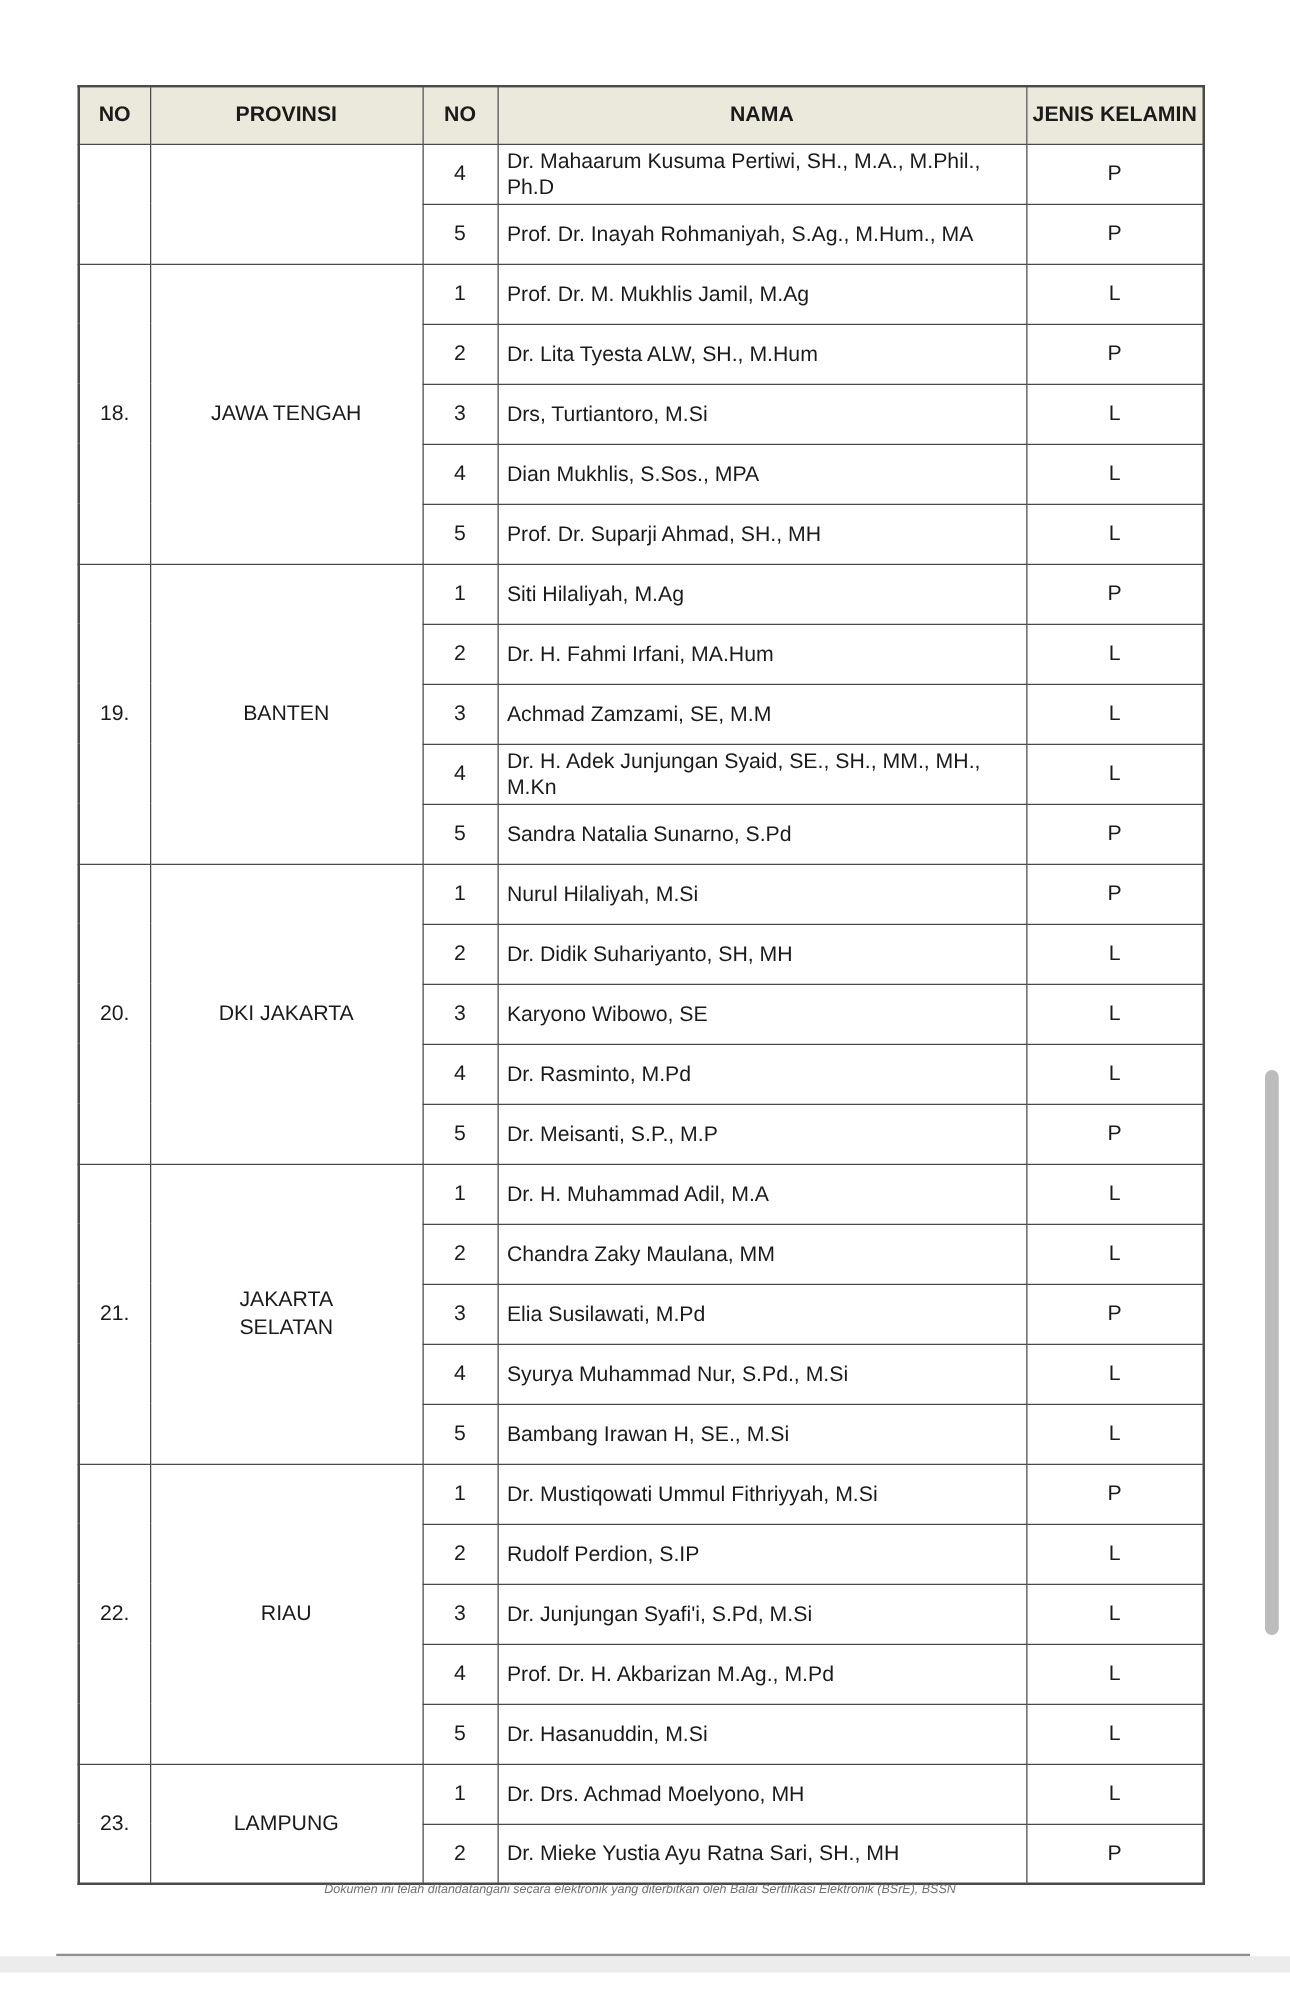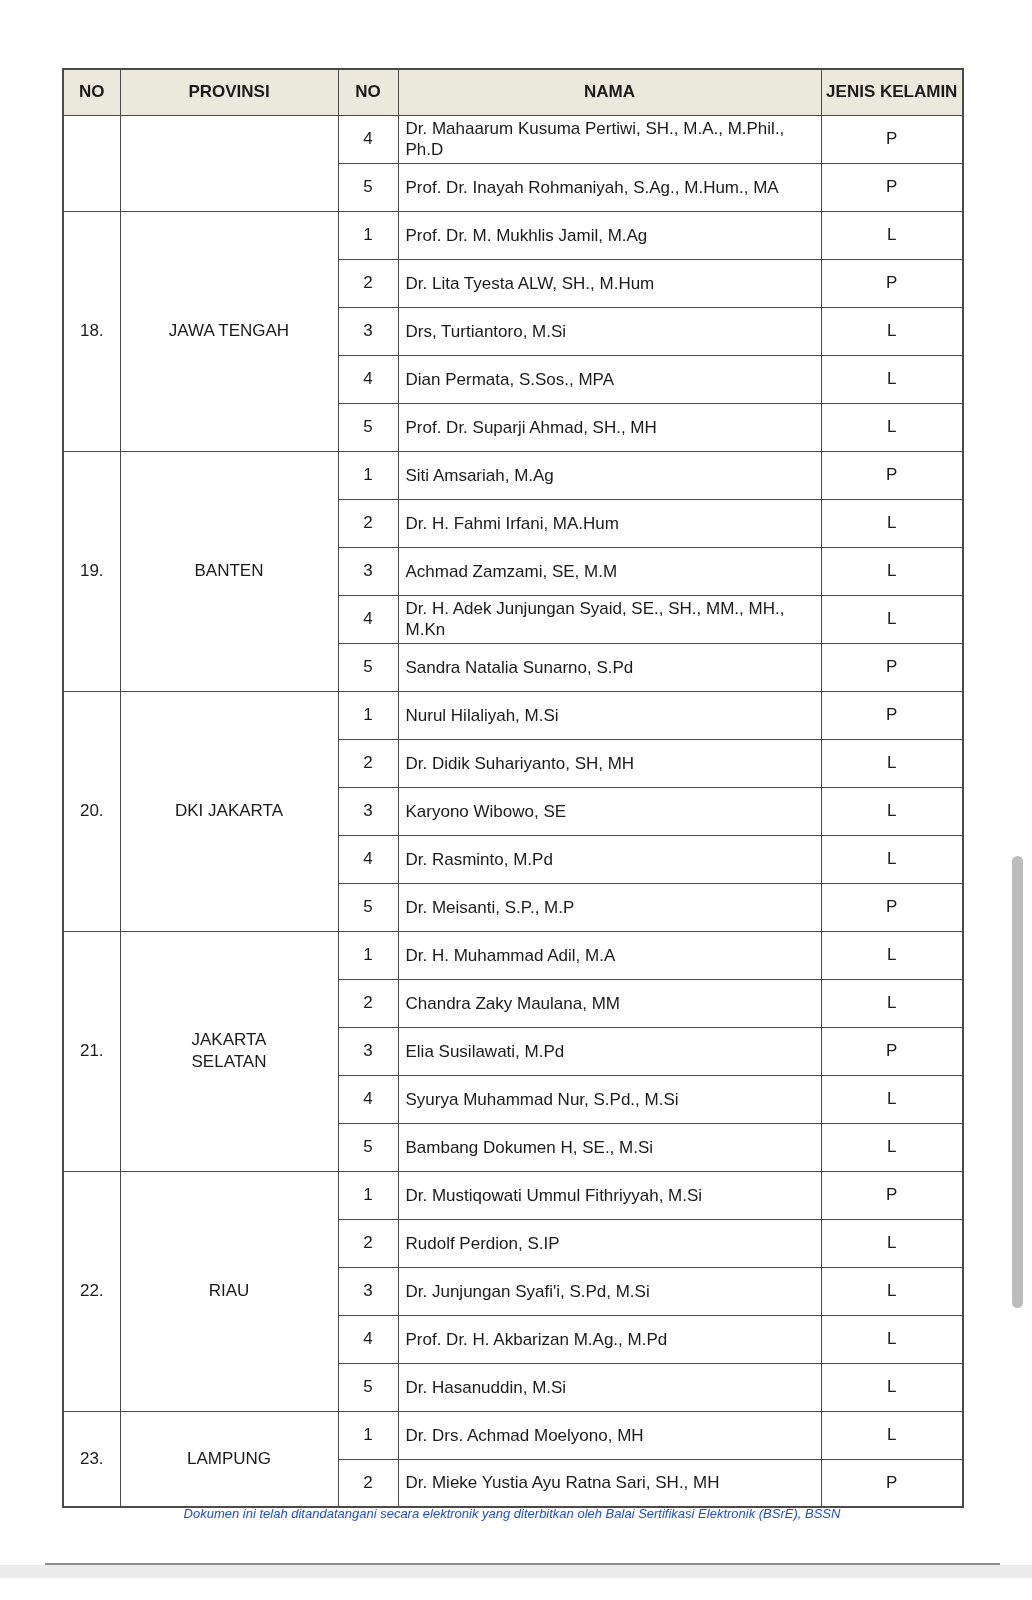--- a/index.html
+++ b/index.html
@@ -38,22 +38,22 @@
   td.c-prov{ text-align:center; line-height:22px; white-space:pre-line; }
   td.c-no2{ text-align:center; }
   td.c-nama{ text-align:left; padding:2px 8px 2px 7px; line-height:21px; }
   td.c-jk{ text-align:center; }
   tr.data-row{ height:48px; }
 
   .footer-note{
     position:absolute;left:62px;top:1506px;width:900px;
     text-align:center;
     font-style:italic;
-    font-size:13px;
-    color:#1d4ed8;
+    font-size:10px;
+    color:#737373;
   }
 
   .scrollbar-thumb{
     position:absolute;
     left:1012px;top:856px;width:11px;height:452px;
     background:var(--scrollbar);
     border-radius:6px;
   }
 
   .page-edge-line{
@@ -112,33 +112,33 @@
           <td class="c-nama">Dr. Lita Tyesta ALW, SH., M.Hum</td>
           <td class="c-jk">P</td>
         </tr>
         <tr class="data-row">
           <td class="c-no2">3</td>
           <td class="c-nama">Drs, Turtiantoro, M.Si</td>
           <td class="c-jk">L</td>
         </tr>
         <tr class="data-row">
           <td class="c-no2">4</td>
-          <td class="c-nama">Dian Permata, S.Sos., MPA</td>
+          <td class="c-nama">Dian Mukhlis, S.Sos., MPA</td>
           <td class="c-jk">L</td>
         </tr>
         <tr class="data-row">
           <td class="c-no2">5</td>
           <td class="c-nama">Prof. Dr. Suparji Ahmad, SH., MH</td>
           <td class="c-jk">L</td>
         </tr>
         <tr class="data-row">
           <td class="c-no1" rowspan="5">19.</td>
           <td class="c-prov" rowspan="5">BANTEN</td>
           <td class="c-no2">1</td>
-          <td class="c-nama">Siti Amsariah, M.Ag</td>
+          <td class="c-nama">Siti Hilaliyah, M.Ag</td>
           <td class="c-jk">P</td>
         </tr>
         <tr class="data-row">
           <td class="c-no2">2</td>
           <td class="c-nama">Dr. H. Fahmi Irfani, MA.Hum</td>
           <td class="c-jk">L</td>
         </tr>
         <tr class="data-row">
           <td class="c-no2">3</td>
           <td class="c-nama">Achmad Zamzami, SE, M.M</td>
@@ -199,21 +199,21 @@
           <td class="c-nama">Elia Susilawati, M.Pd</td>
           <td class="c-jk">P</td>
         </tr>
         <tr class="data-row">
           <td class="c-no2">4</td>
           <td class="c-nama">Syurya Muhammad Nur, S.Pd., M.Si</td>
           <td class="c-jk">L</td>
         </tr>
         <tr class="data-row">
           <td class="c-no2">5</td>
-          <td class="c-nama">Bambang Dokumen H, SE., M.Si</td>
+          <td class="c-nama">Bambang Irawan H, SE., M.Si</td>
           <td class="c-jk">L</td>
         </tr>
         <tr class="data-row">
           <td class="c-no1" rowspan="5">22.</td>
           <td class="c-prov" rowspan="5">RIAU</td>
           <td class="c-no2">1</td>
           <td class="c-nama">Dr. Mustiqowati Ummul Fithriyyah, M.Si</td>
           <td class="c-jk">P</td>
         </tr>
         <tr class="data-row">

